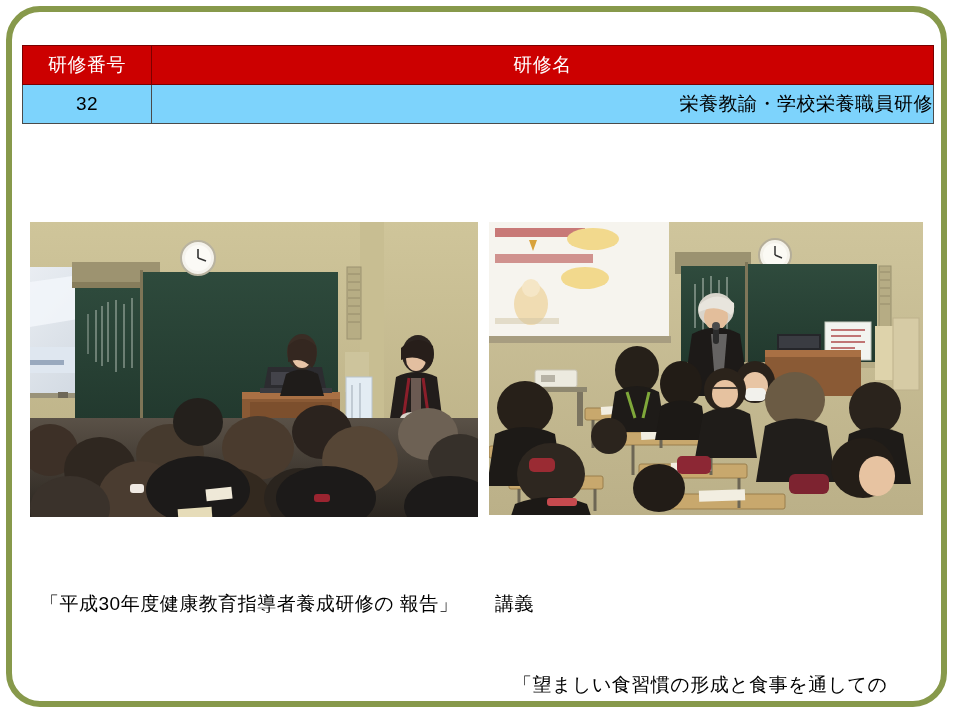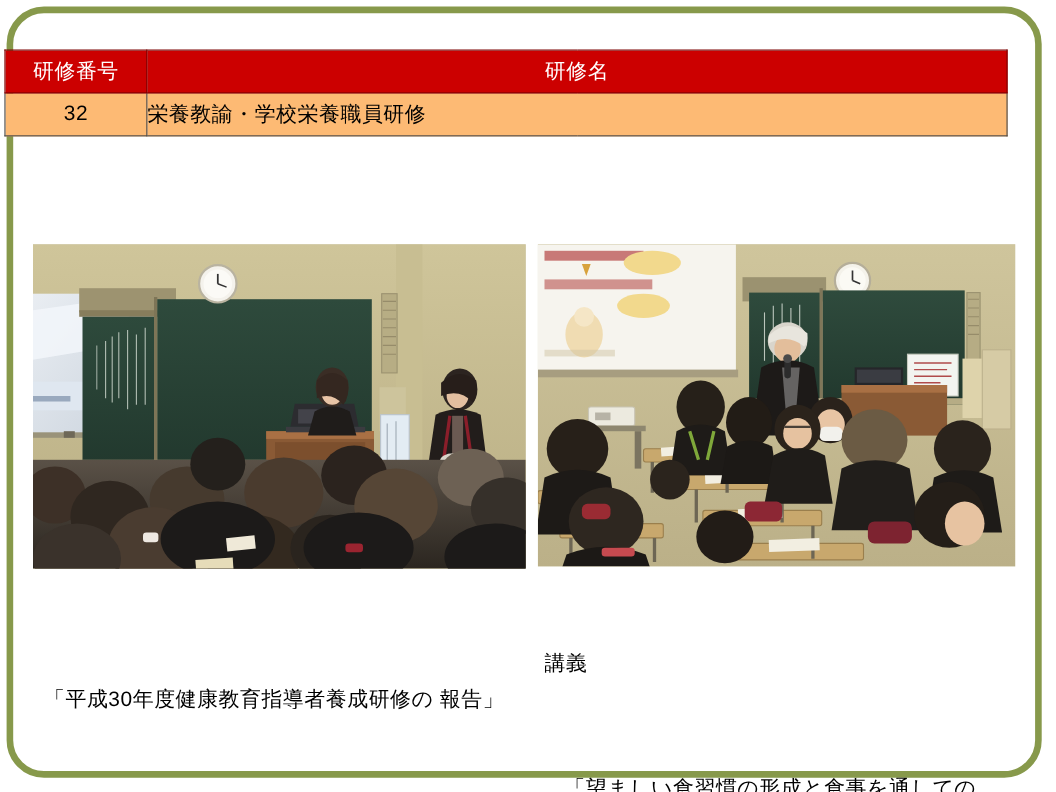--- a/index.html
+++ b/index.html
@@ -26,21 +26,21 @@
     height: 701px;
     border: 6px solid #87994b;
     border-radius: 34px;
     box-sizing: border-box;
     background: #ffffff;
   }
 
   
   #info-table {
     position: absolute;
-    left: 4px;
+    left: 22px;
     top: 45px;
     width: 912px;
     border-collapse: collapse;
     table-layout: fixed;
   }
   #info-table td, #info-table th {
     border: 1px solid #4a4a4a;
     padding: 0;
     height: 38px;
     vertical-align: middle;
@@ -48,25 +48,25 @@
     font-size: 19px;
     letter-spacing: 0.5px;
   }
   .hdr {
     background: #cc0000;
     color: #ffffff;
     text-align: center;
     border-color: #7a0000 !important;
   }
   .val {
-    background: #fdba74;
+    background: #7dd3fc;
     color: #000000;
   }
   .val-center { text-align: center; }
-  .val-left   { text-align: left; padding-left: 12px; }
+  .val-left   { text-align: right; padding-left: 12px; }
 
   
   .photo {
     position: absolute;
     overflow: hidden;
     background: #cfc9a8;
   }
   #photo-left  { left: 30px;  top: 222px; width: 448px; height: 295px; }
   #photo-right { left: 489px; top: 222px; width: 434px; height: 293px; }
   .photo svg { display: block; width: 100%; height: 100%; }
@@ -77,21 +77,21 @@
     font-size: 19px;
     line-height: 27px;
     white-space: pre;
     letter-spacing: 0.5px;
   }
   #caption-left  { left: 22px;  top: 536px; width: 460px; }
   #caption-right { left: 495px; top: 536px; width: 450px; }
 
   .cap-head { margin: 0; }
   .cap-line { margin: 0; }
-  .ind1 { padding-left: 18px; margin-top: 33px; }
+  .ind1 { padding-left: 18px; }
 </style>
 </head>
 <body>
 
 <div id="page-frame"></div>
 
 <table id="info-table">
   <tbody>
       <tr>
     <th class="hdr" style="width:128px">研修番号</th>

